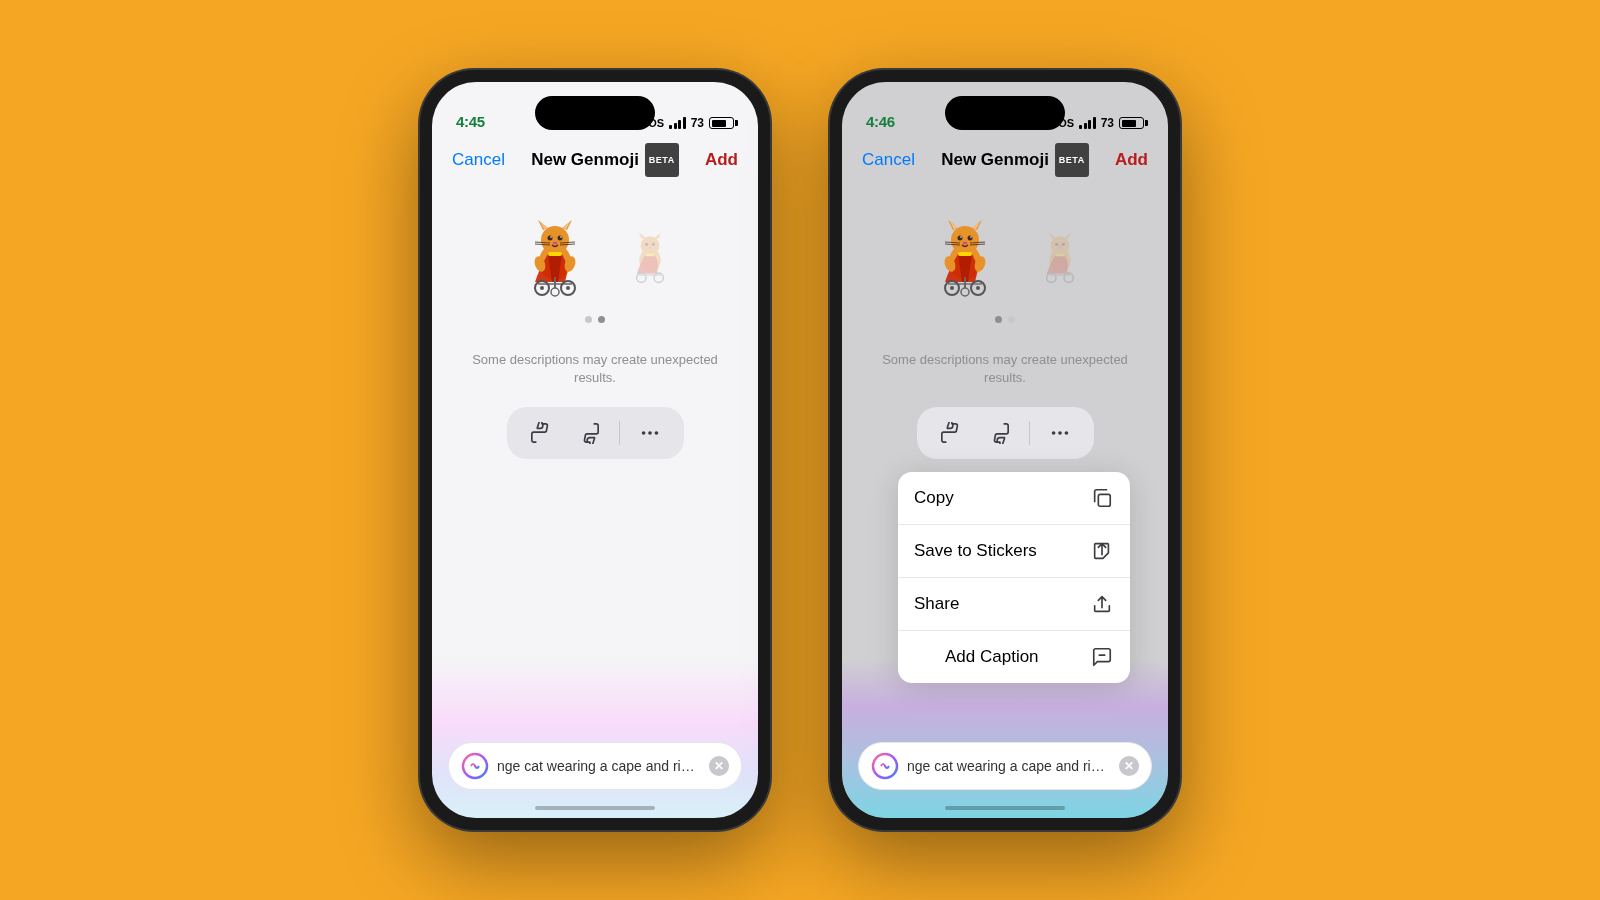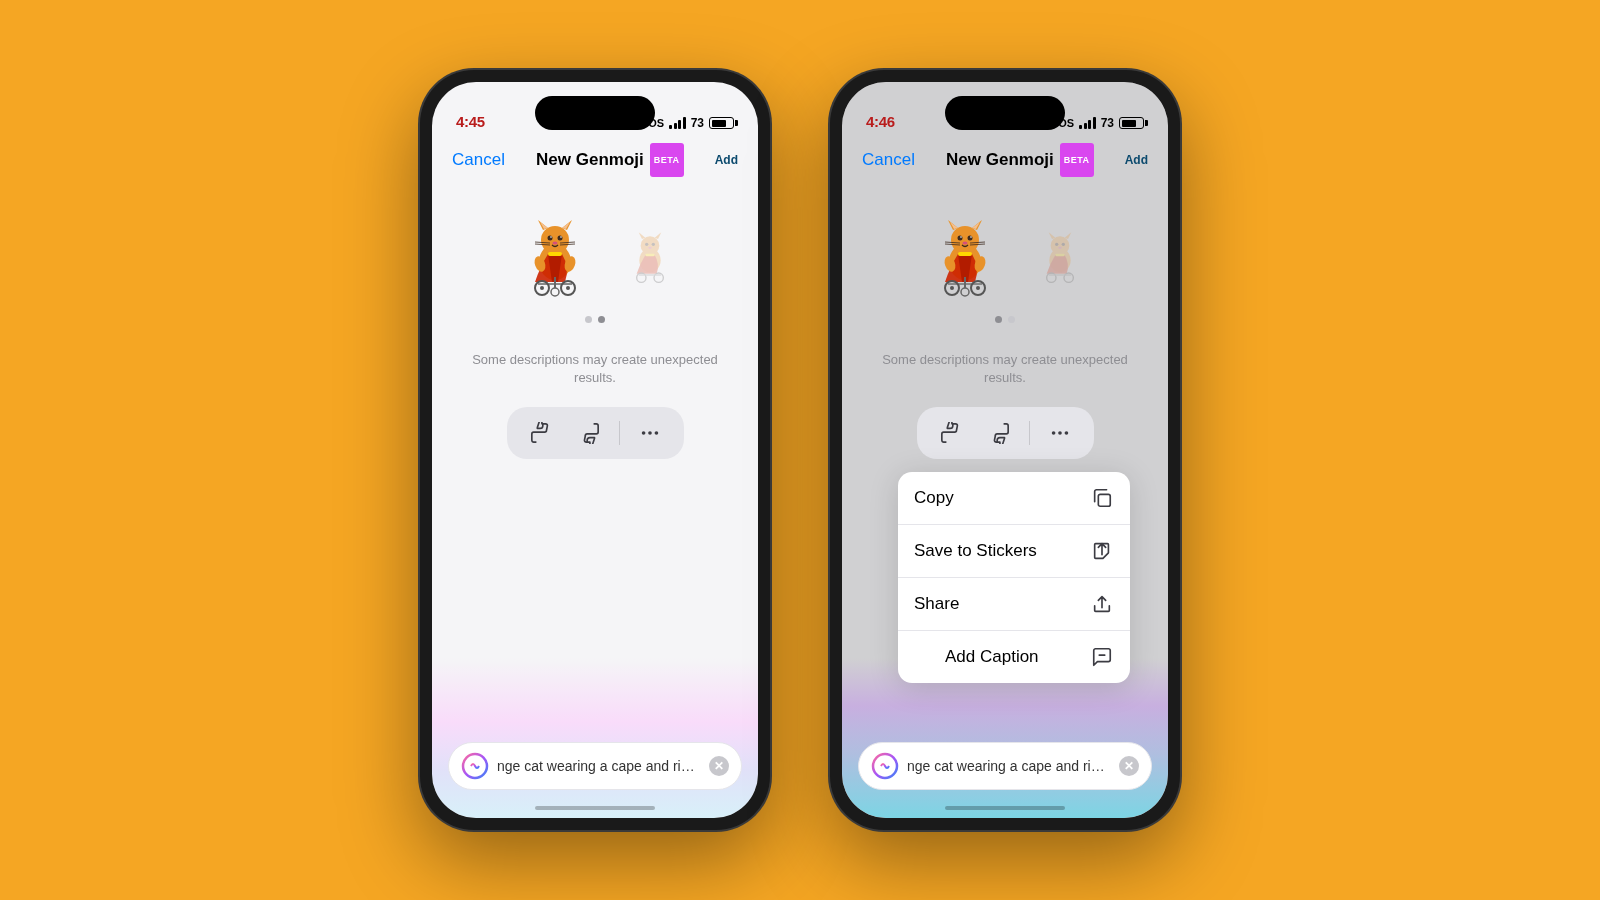--- a/index.html
+++ b/index.html
@@ -63,21 +63,21 @@
       display: flex;
       align-items: flex-end;
       justify-content: space-between;
       padding: 0 24px 8px;
       z-index: 9;
     }
 
     .status-time {
       font-size: 15px;
       font-weight: 600;
-      color: #b91c1c;
+      color: #15803d;
       letter-spacing: -0.3px;
     }
 
     .status-right {
       display: flex;
       align-items: center;
       gap: 5px;
       font-size: 12px;
       font-weight: 600;
       color: #000;
@@ -142,32 +142,32 @@
     .nav-title {
       display: flex;
       align-items: center;
       gap: 6px;
       font-size: 17px;
       font-weight: 600;
       color: #000;
     }
 
     .beta-badge {
-      background: #d946ef;
+      background: #404040;
       color: #fff;
       font-size: 9px;
       font-weight: 700;
       padding: 12px 4px;
       border-radius: 3px;
       letter-spacing: 0.5px;
     }
 
     .nav-add {
-      color: #0c4a6e;
-      font-size: 12px;
+      color: #b91c1c;
+      font-size: 17px;
       font-weight: 600;
     }
 
     
     .content-area {
       position: absolute;
       top: 100px;
       left: 0;
       right: 0;
       bottom: 0;

